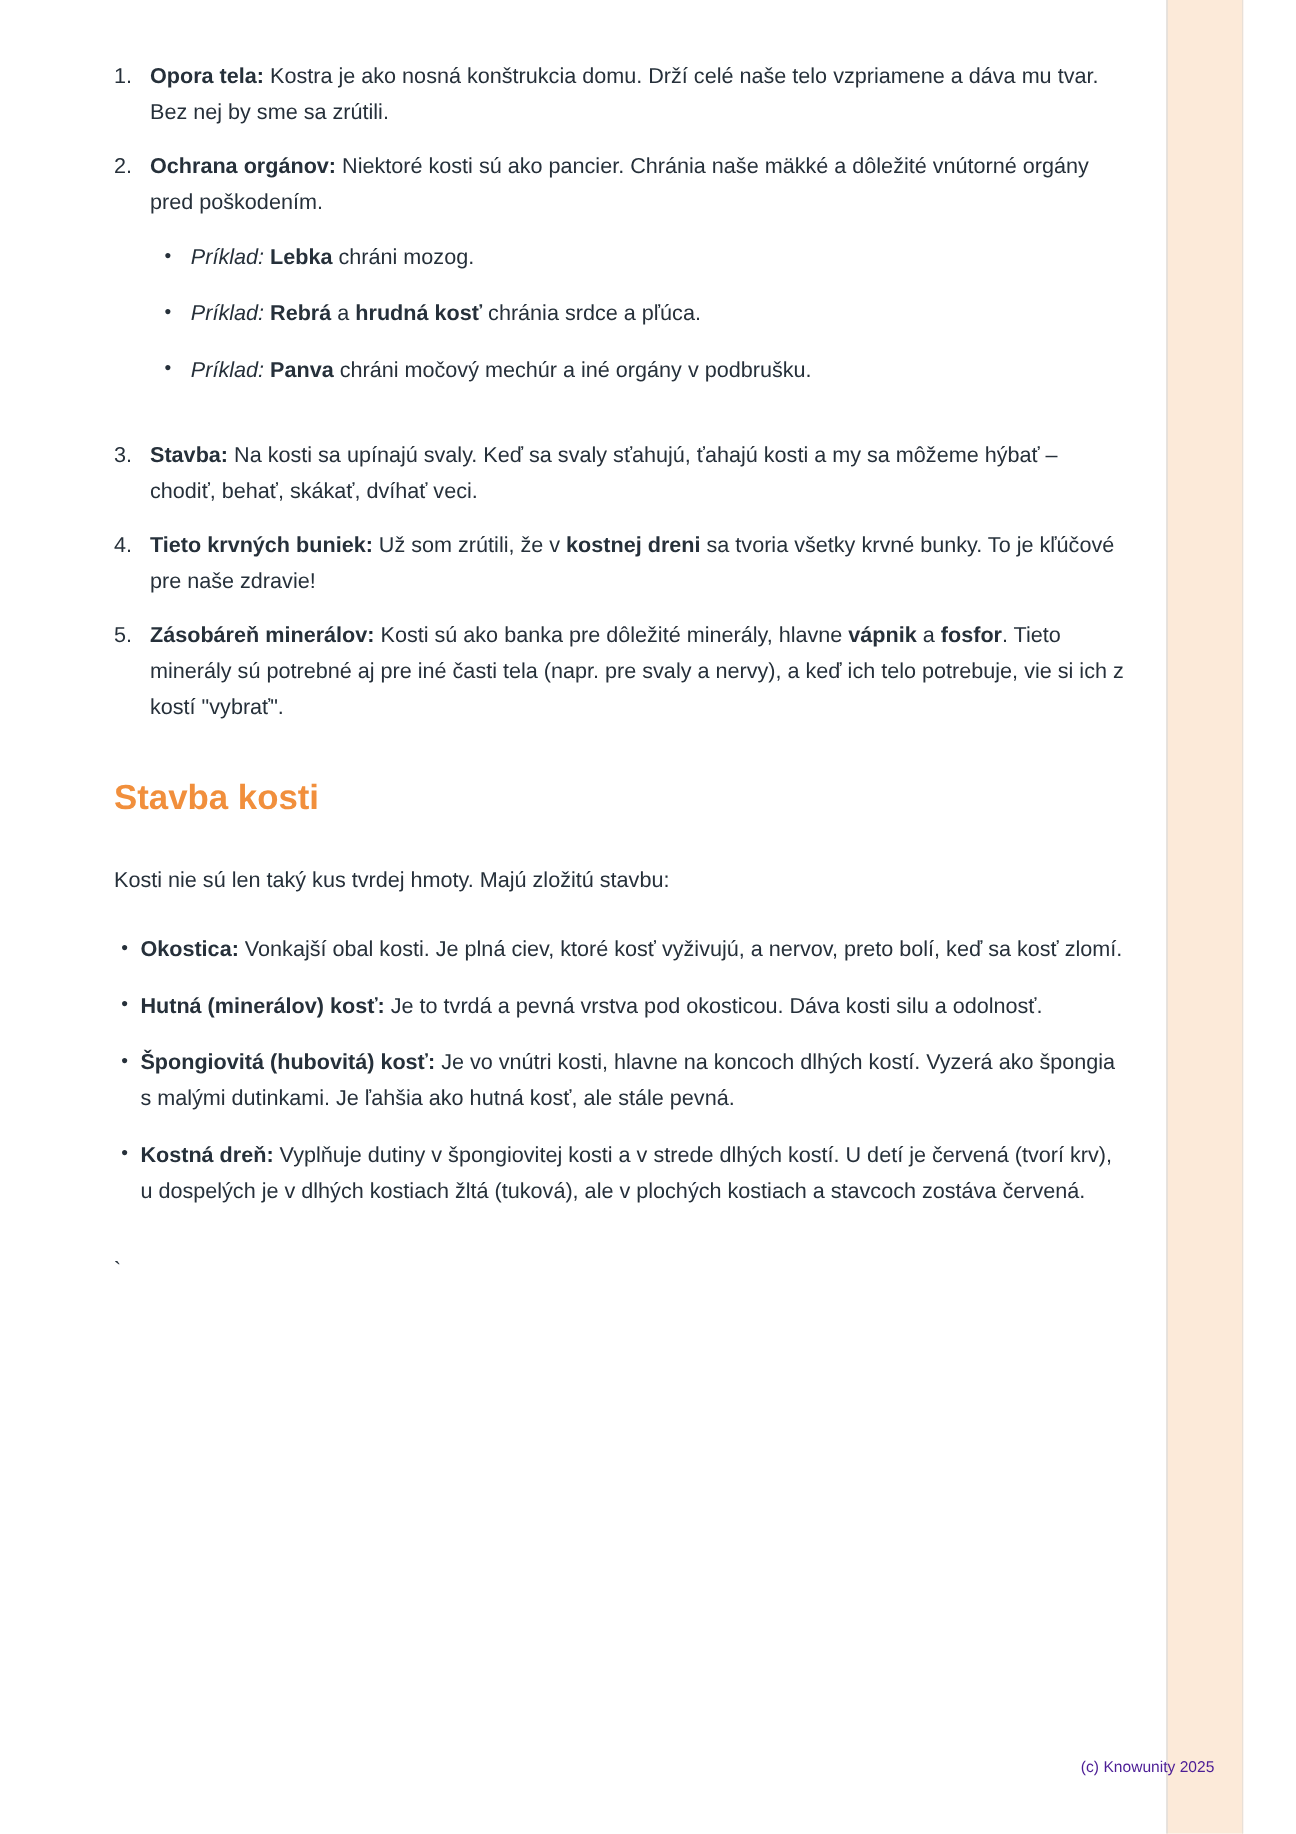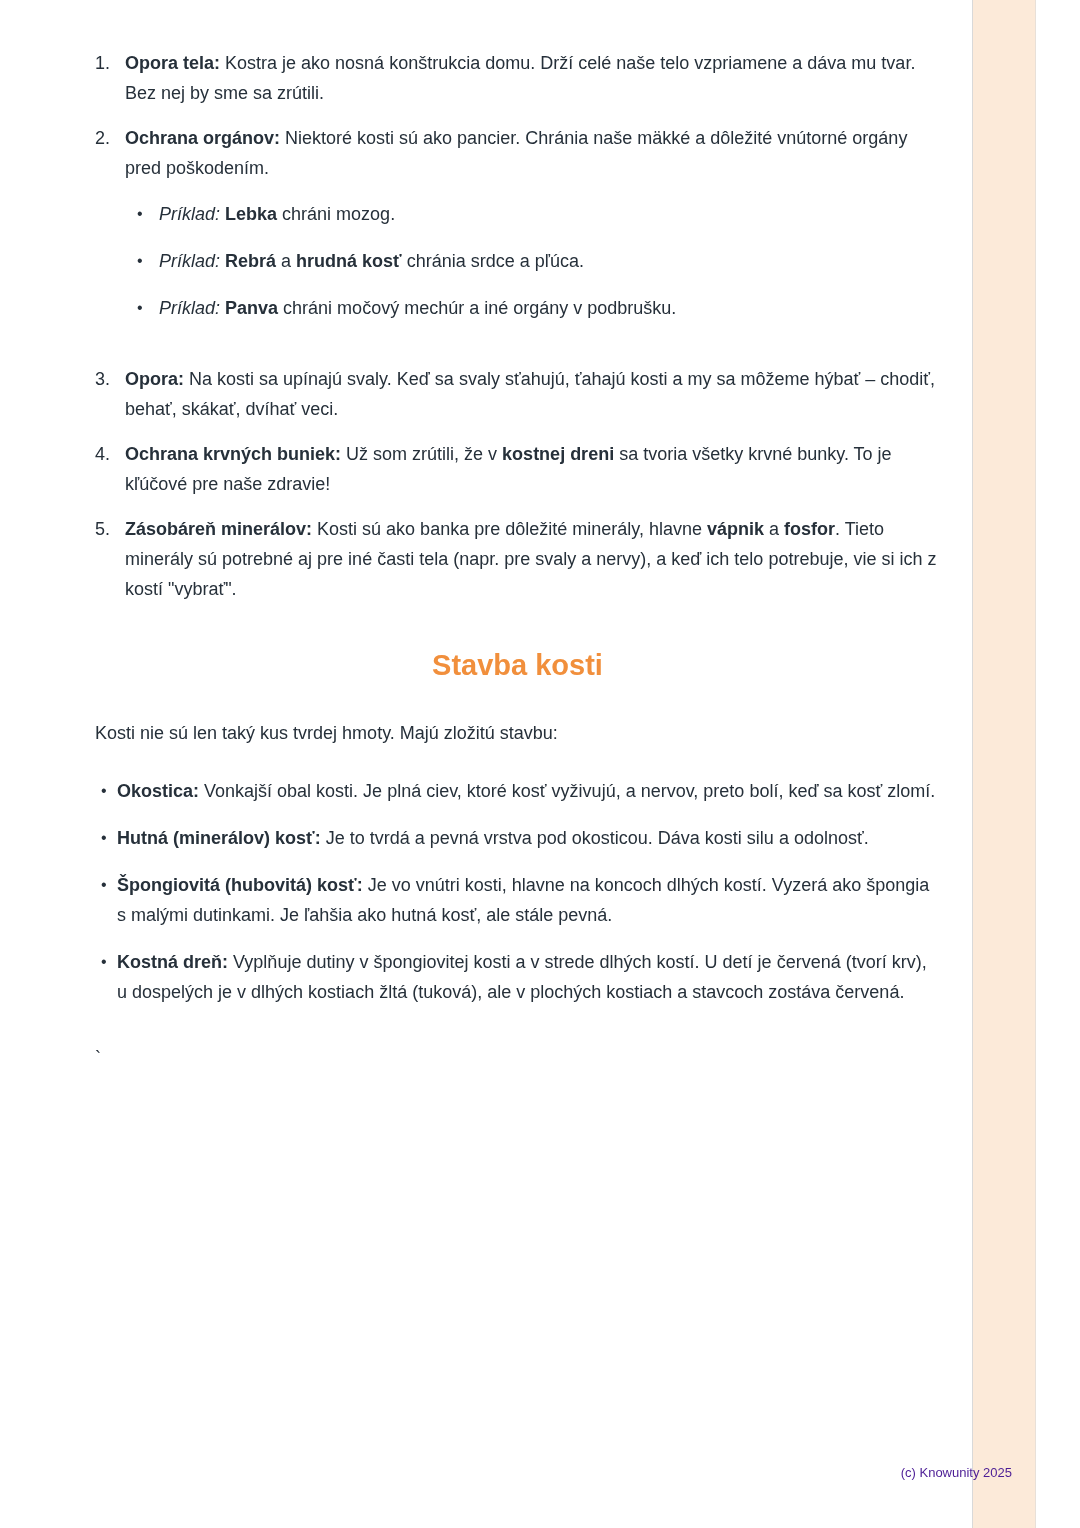--- a/index.html
+++ b/index.html
@@ -130,36 +130,36 @@
           <span class="sub-item">
             <span class="marker">•</span>
             <span class="txt"><span class="i">Príklad:</span><span> </span><span class="b">Panva</span><span> chráni močový mechúr a iné orgány v podbrušku.</span></span>
           </span>
         </span>
       </span>
     </div>
 
     <div class="num-item gap-before">
       <span class="num">3.</span>
-      <span class="txt"><span class="b">Opora:</span><span> Na kosti sa upínajú svaly. Keď sa svaly sťahujú, ťahajú kosti a my sa môžeme hýbať – chodiť, behať, skákať, dvíhať veci.</span></span>
+      <span class="txt"><span class="b">Stavba:</span><span> Na kosti sa upínajú svaly. Keď sa svaly sťahujú, ťahajú kosti a my sa môžeme hýbať – chodiť, behať, skákať, dvíhať veci.</span></span>
     </div>
 
     <div class="num-item">
       <span class="num">4.</span>
-      <span class="txt"><span class="b">Ochrana krvných buniek:</span><span> Už som zrútili, že v </span><span class="b">kostnej dreni</span><span> sa tvoria všetky krvné bunky. To je kľúčové pre naše zdravie!</span></span>
+      <span class="txt"><span class="b">Tieto krvných buniek:</span><span> Už som zrútili, že v </span><span class="b">kostnej dreni</span><span> sa tvoria všetky krvné bunky. To je kľúčové pre naše zdravie!</span></span>
     </div>
 
     <div class="num-item">
       <span class="num">5.</span>
       <span class="txt"><span class="b">Zásobáreň minerálov:</span><span> Kosti sú ako banka pre dôležité minerály, hlavne </span><span class="b">vápnik</span><span> a </span><span class="b">fosfor</span><span>. Tieto minerály sú potrebné aj pre iné časti tela (napr. pre svaly a nervy), a keď ich telo potrebuje, vie si ich z kostí "vybrať".</span></span>
     </div>
 
   </div>
 
-  <div class="section-heading" style="color: rgb(241, 143, 60); text-align: center;">Stavba kosti</div>
+  <div class="section-heading" style="color: rgb(241, 143, 60);">Stavba kosti</div>
 
   <div class="intro">Kosti nie sú len taký kus tvrdej hmoty. Majú zložitú stavbu:</div>
 
   <div class="bullet-list">
 
     <div class="bullet-item">
       <span class="marker">•</span>
       <span class="txt"><span class="b">Okostica:</span><span> Vonkajší obal kosti. Je plná ciev, ktoré kosť vyživujú, a nervov, preto bolí, keď sa kosť zlomí.</span></span>
     </div>
 

